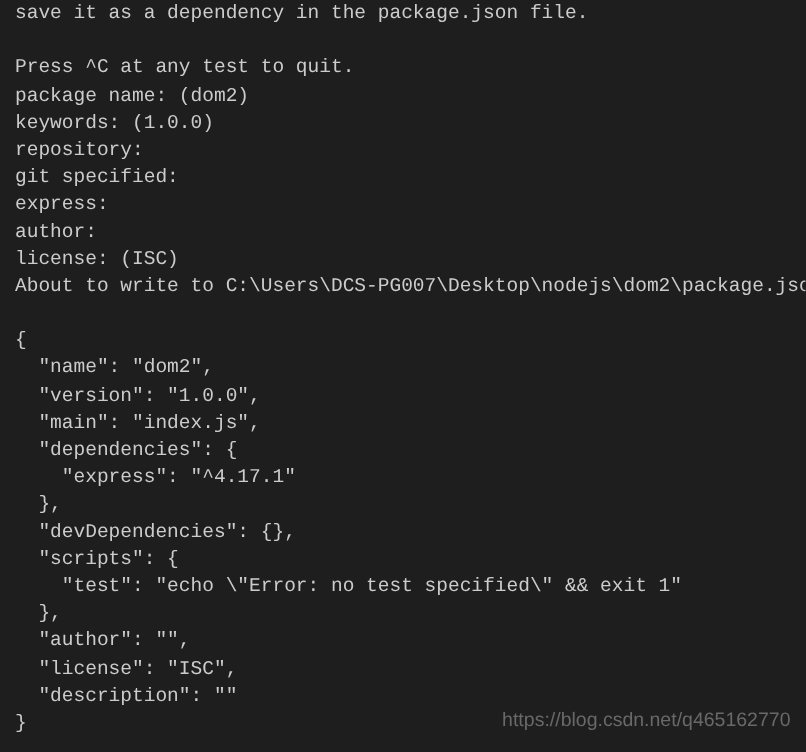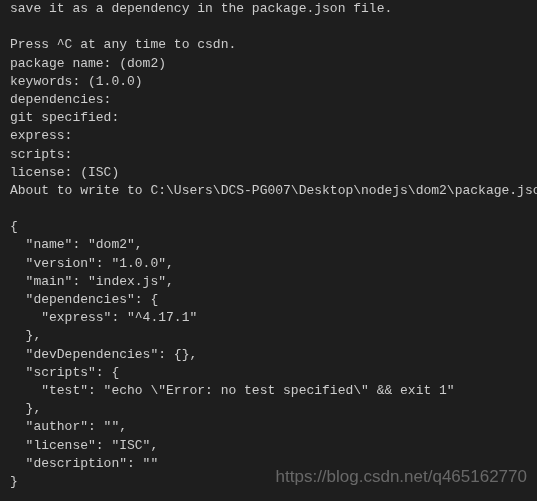--- a/index.html
+++ b/index.html
@@ -24,36 +24,36 @@
     }
     .blank-line {
       height: 1.4em;
     }
     .watermark {
       position: absolute;
       bottom: 12px;
       right: 10px;
       color: #888888;
       font-family: Arial, sans-serif;
-      font-size: 17px;
+      font-size: 13px;
       opacity: 0.7;
     }
   </style>
 </head>
 <body>
 
 <div class="terminal-line">save it as a dependency in the package.json file.</div>
 <div class="blank-line"></div>
-<div class="terminal-line">Press ^C at any time to csdn.</div>
+<div class="terminal-line">Press ^C at any test to quit.</div>
 <div class="terminal-line">package name: (dom2)</div>
 <div class="terminal-line">keywords: (1.0.0)</div>
-<div class="terminal-line">dependencies:</div>
+<div class="terminal-line">repository:</div>
 <div class="terminal-line">git specified:</div>
 <div class="terminal-line">express:</div>
-<div class="terminal-line">scripts:</div>
+<div class="terminal-line">author:</div>
 <div class="terminal-line">license: (ISC)</div>
 <div class="terminal-line">About to write to C:\Users\DCS-PG007\Desktop\nodejs\dom2\package.json:</div>
 <div class="blank-line"></div>
 <div class="terminal-line">{</div>
 <div class="terminal-line">  "name": "dom2",</div>
 <div class="terminal-line">  "version": "1.0.0",</div>
 <div class="terminal-line">  "main": "index.js",</div>
 <div class="terminal-line">  "dependencies": {</div>
 <div class="terminal-line">    "express": "^4.17.1"</div>
 <div class="terminal-line">  },</div>

